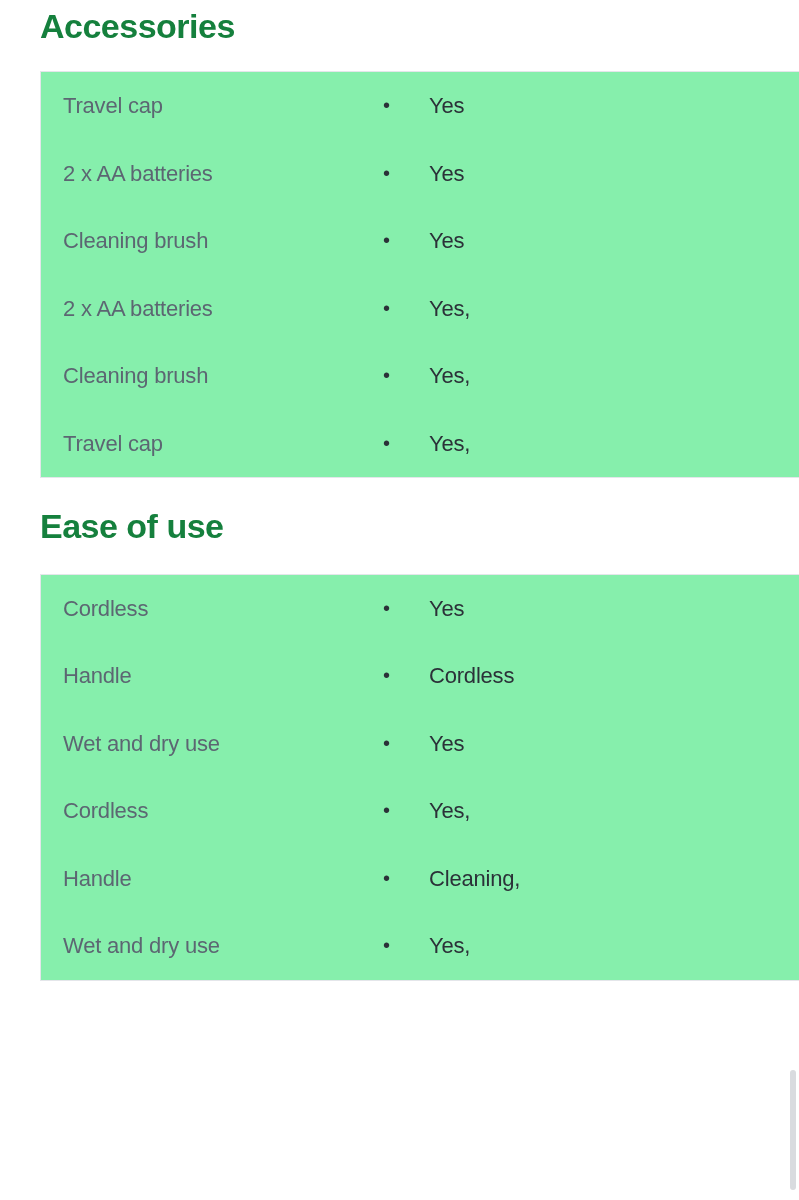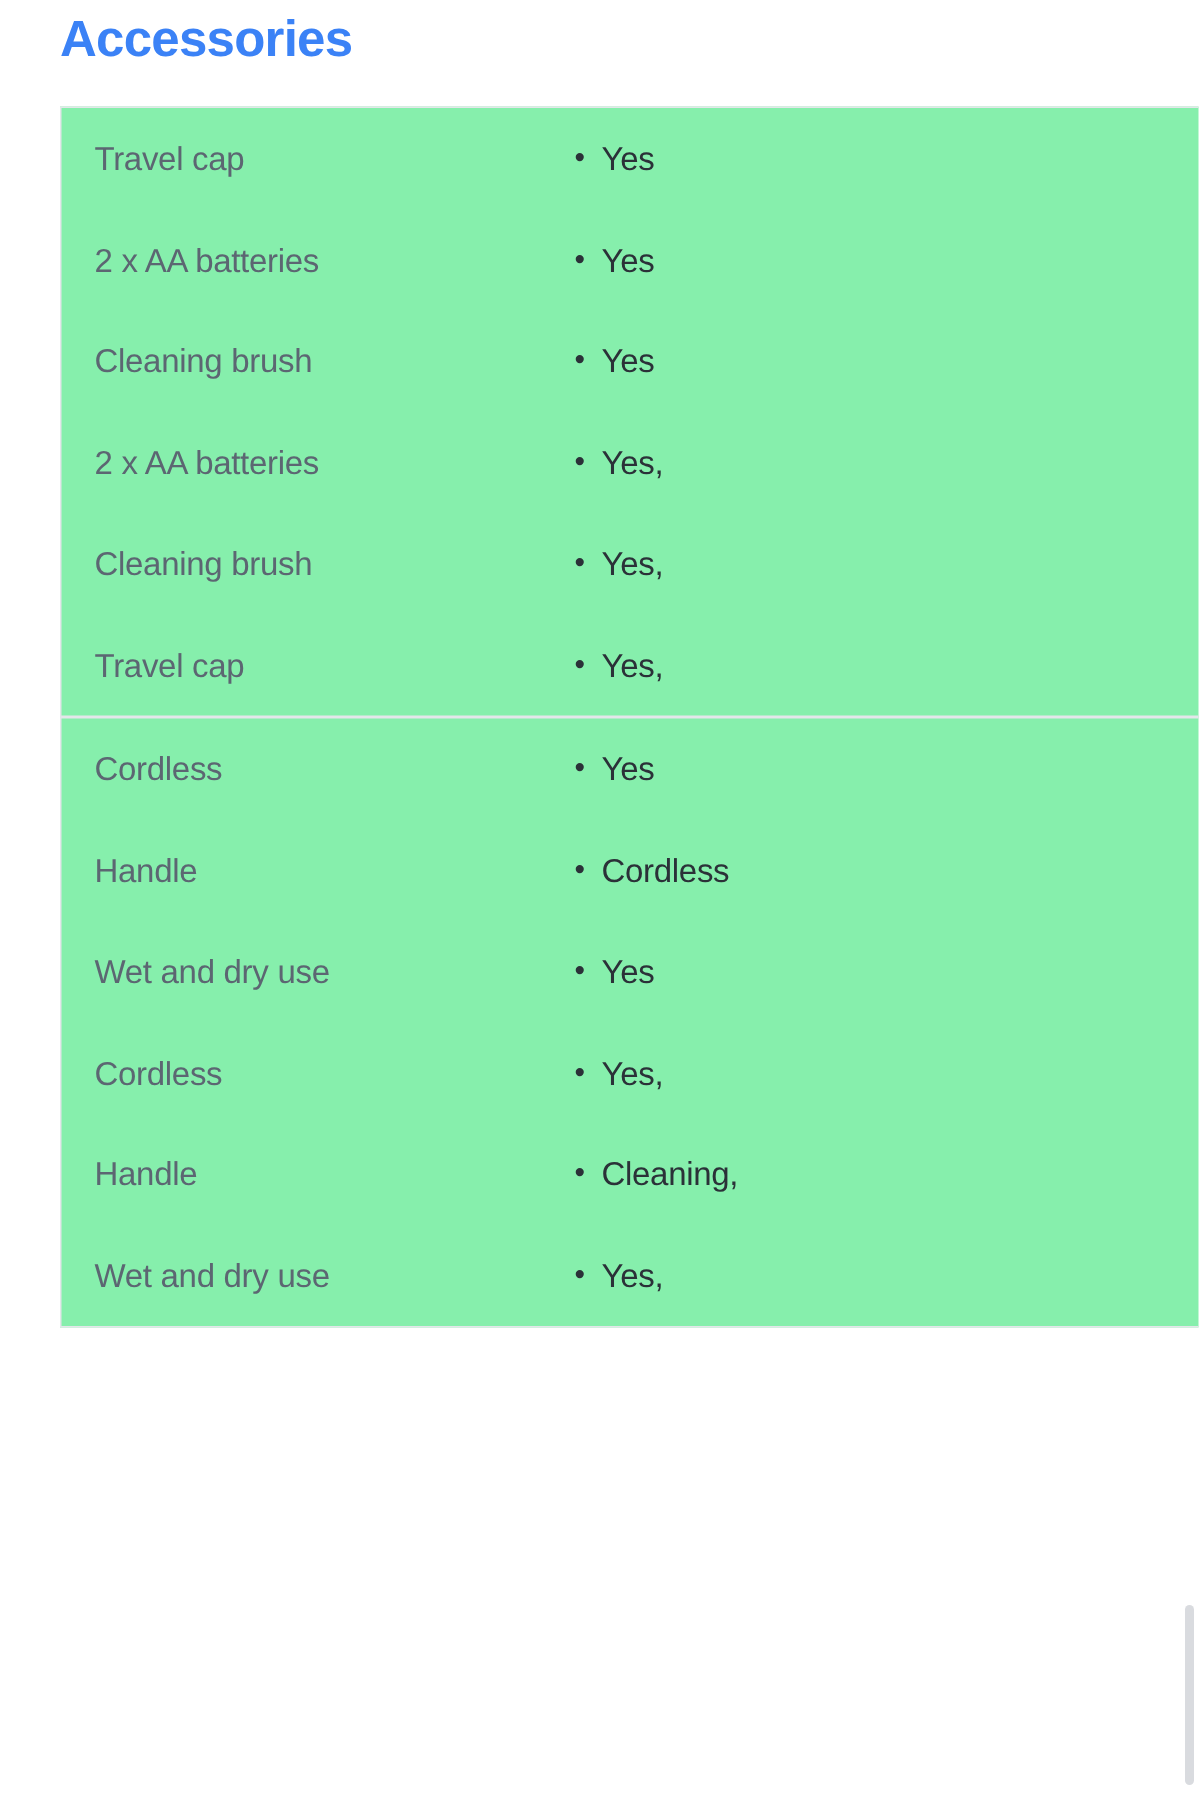--- a/index.html
+++ b/index.html
@@ -18,21 +18,21 @@
 
   .page {
     padding: 0 40px;
     box-sizing: border-box;
     width: 799px;
   }
 
   .section-title {
     font-size: 34px;
     font-weight: bold;
-    color: #3b82f6;
+    color: #15803d;
     letter-spacing: -0.5px;
     margin: 0;
     padding-top: 8px;
     padding-bottom: 26px;
     line-height: 1.1;
   }
 
   .section-title.second {
     padding-top: 30px;
     padding-bottom: 28px;
@@ -74,20 +74,21 @@
     font-size: 20px;
     line-height: 1.35;
     text-align: left;
   }
 
   .spec-value {
     font-size: 22px;
     color: #2b3138;
     line-height: 1.25;
     letter-spacing: -0.2px;
+    margin-left: 28px;
   }
 
   .scrollbar {
     position: absolute;
     right: 3px;
     top: 1070px;
     width: 6px;
     height: 120px;
     background: #d9dbdf;
     border-radius: 3px;
@@ -145,20 +146,21 @@
     <div class="spec-row">
       <div class="spec-label">Travel cap</div>
       <div class="spec-value-wrap">
         <span class="bullet">•</span>
         <span class="spec-value">Yes,</span>
       </div>
     </div>
 
   </div>
 
+  <h2 class="section-title second">Ease of use</h2>
 
   <div class="spec-table">
 
     <div class="spec-row">
       <div class="spec-label">Cordless</div>
       <div class="spec-value-wrap">
         <span class="bullet">•</span>
         <span class="spec-value">Yes</span>
       </div>
     </div>

